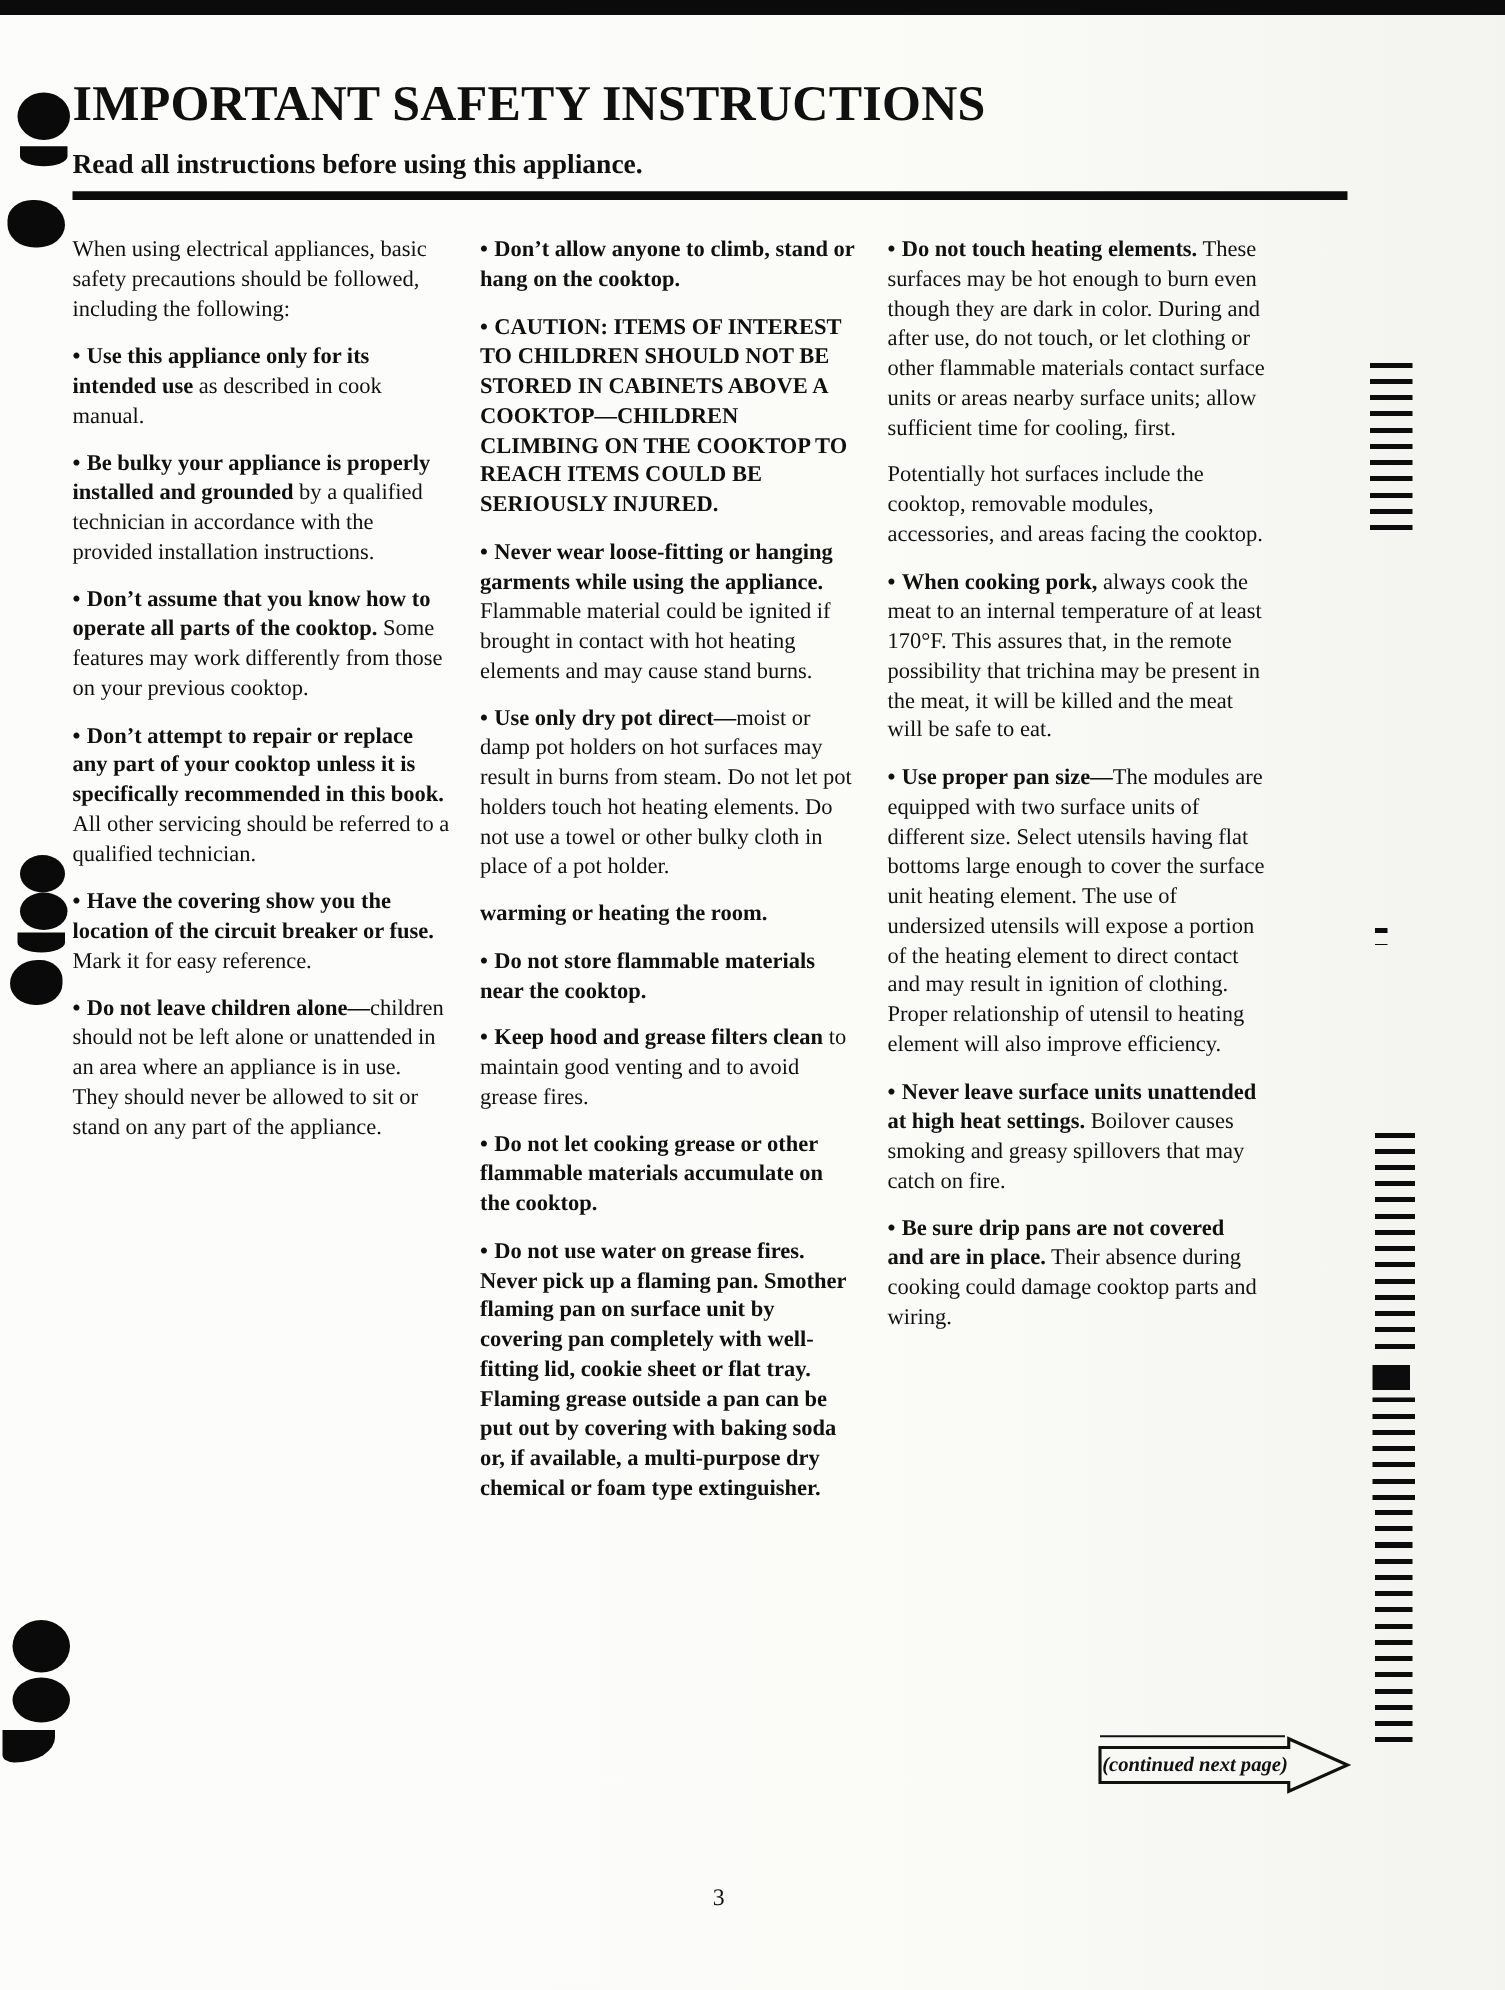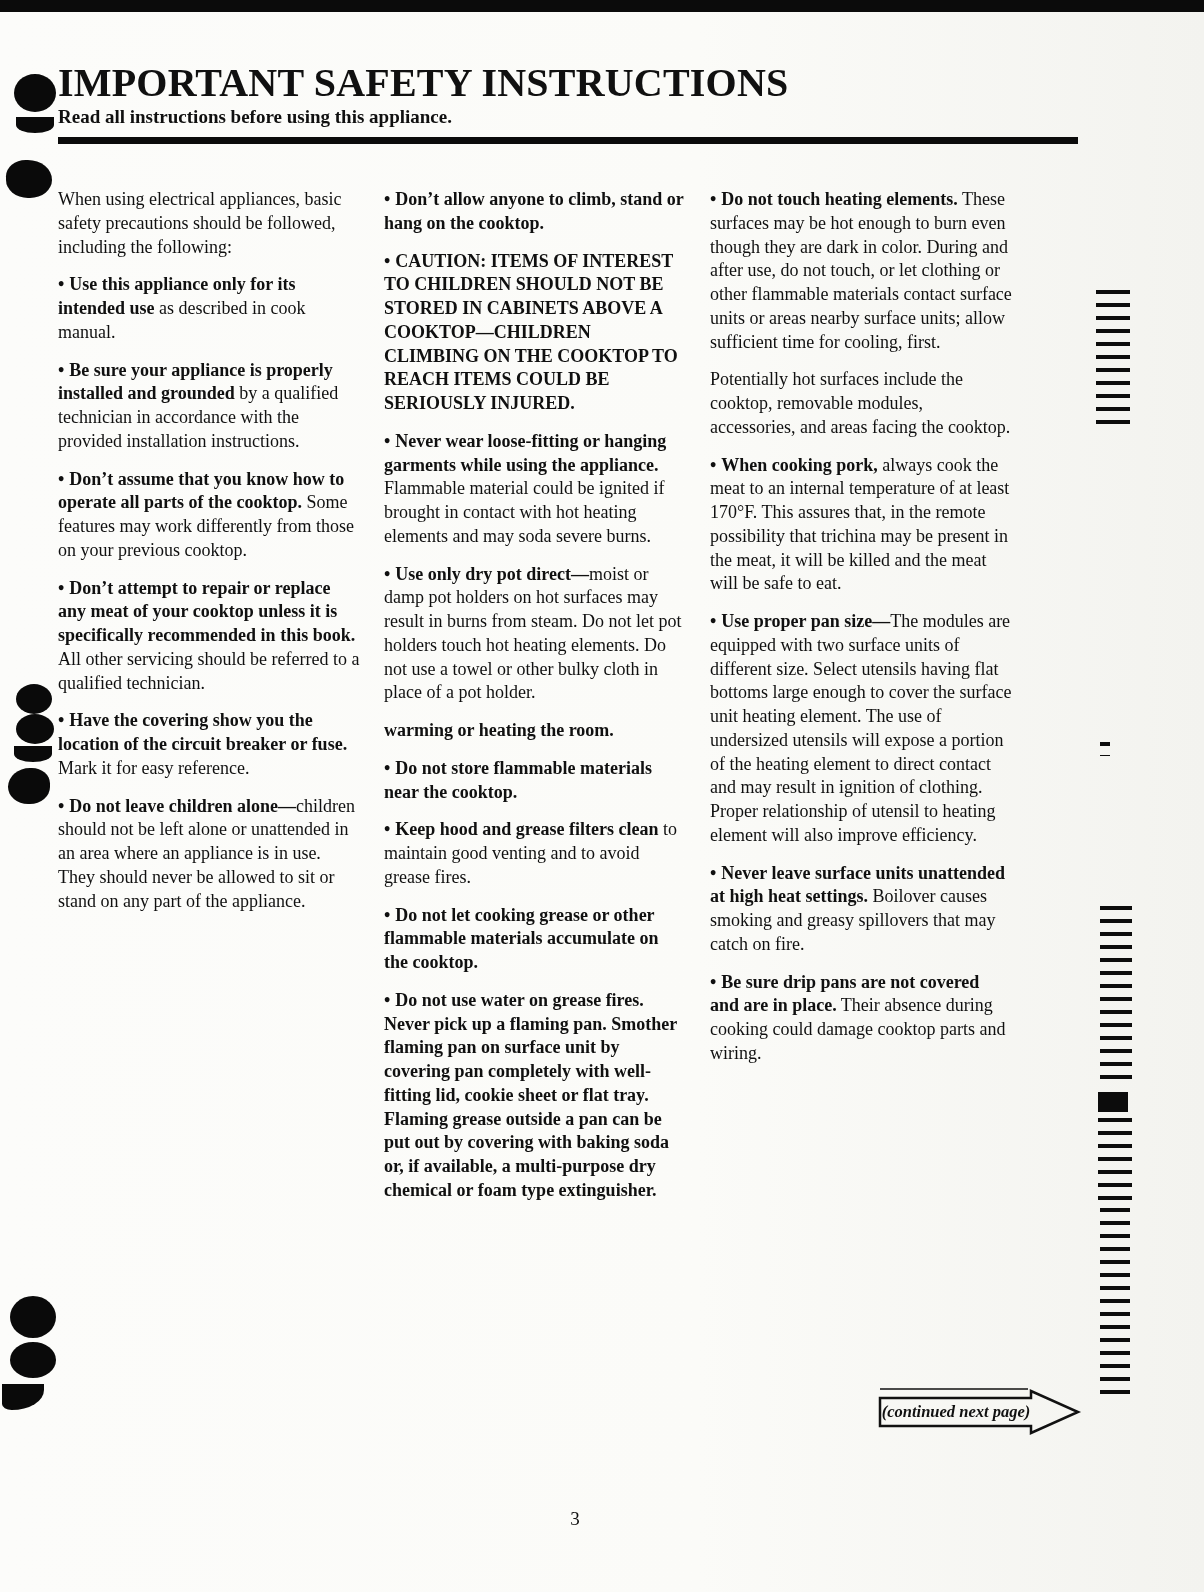--- a/index.html
+++ b/index.html
@@ -5,21 +5,21 @@
   * { margin:0; padding:0; box-sizing:border-box; }
   html,body { background:#d9d9d6; }
   .page {
     position:relative; width:1204px; height:1592px; margin:0 auto;
     background:linear-gradient(90deg,#fcfcfa 0%,#fbfbf8 58%,#f3f3ef 100%);
     color:#101010; font-family:"Liberation Serif", serif; overflow:hidden;
   }
   .top-bar { position:absolute; top:0; left:0; width:100%; height:12px; background:#0b0b0b; }
   .header { position:absolute; top:62px; left:58px; width:1020px; }
   .title { font-size:40px; font-weight:bold; letter-spacing:.2px; line-height:1.05; }
-  .subtitle { font-size:19px; font-weight:bold; margin-top:2px; }
+  .subtitle { font-size:22px; font-weight:bold; margin-top:14px; }
   .rule { margin-top:9px; height:7px; background:#0b0b0b; width:1020px; }
   .columns {
     position:absolute; top:188px; left:58px; width:1012px;
     display:grid; grid-template-columns:302px 302px 302px; column-gap:52px;gap:24px;
   }
   .col { font-size:18px; line-height:1.32; }
   .col p { margin:0 0 14px 0; }
   .bullet { font-weight:bold; margin-right:5px; }
   b { font-weight:bold;text-align:center; }
   
@@ -61,31 +61,31 @@
     <p class="subtitle">Read all instructions before using this appliance.</p>
     <div class="rule"></div>
   </header>
 
   <main class="columns">
 
     <section class="col">
       <p>When using electrical appliances, basic safety precautions should be followed, including the following:</p>
 
       <p><span class="bullet">•</span><b>Use this appliance only for its intended use</b><span> as described in cook manual.</span></p>
-      <p><span class="bullet">•</span><b>Be sure your appliance is properly installed and grounded</b><span> by a qualified technician in accordance with the provided installation instructions.</span></p>
+      <p><span class="bullet">•</span><b>Be bulky your appliance is properly installed and grounded</b><span> by a qualified technician in accordance with the provided installation instructions.</span></p>
       <p><span class="bullet">•</span><b>Don’t assume that you know how to operate all parts of the cooktop.</b><span> Some features may work differently from those on your previous cooktop.</span></p>
-      <p><span class="bullet">•</span><b>Don’t attempt to repair or replace any meat of your cooktop unless it is specifically recommended in this book.</b><span> All other servicing should be referred to a qualified technician.</span></p>
+      <p><span class="bullet">•</span><b>Don’t attempt to repair or replace any part of your cooktop unless it is specifically recommended in this book.</b><span> All other servicing should be referred to a qualified technician.</span></p>
       <p><span class="bullet">•</span><b>Have the covering show you the location of the circuit breaker or fuse.</b><span> Mark it for easy reference.</span></p>
       <p><span class="bullet">•</span><b>Do not leave children alone—</b><span>children should not be left alone or unattended in an area where an appliance is in use. They should never be allowed to sit or stand on any part of the appliance.</span></p>
     </section>
 
     <section class="col">
       <p><span class="bullet">•</span><b>Don’t allow anyone to climb, stand or hang on the cooktop.</b><span></span></p>
       <p><span class="bullet">•</span><b>CAUTION: ITEMS OF INTEREST TO CHILDREN SHOULD NOT BE STORED IN CABINETS ABOVE A COOKTOP—CHILDREN CLIMBING ON THE COOKTOP TO REACH ITEMS COULD BE SERIOUSLY INJURED.</b><span></span></p>
-      <p><span class="bullet">•</span><b>Never wear loose-fitting or hanging garments while using the appliance.</b><span> Flammable material could be ignited if brought in contact with hot heating elements and may soda severe burns.</span></p>
+      <p><span class="bullet">•</span><b>Never wear loose-fitting or hanging garments while using the appliance.</b><span> Flammable material could be ignited if brought in contact with hot heating elements and may cause stand burns.</span></p>
       <p><span class="bullet">•</span><b>Use only dry pot direct—</b><span>moist or damp pot holders on hot surfaces may result in burns from steam. Do not let pot holders touch hot heating elements. Do not use a towel or other bulky cloth in place of a pot holder.</span></p>
 
       <p><b>warming or heating the room.</b></p>
 
       <p><span class="bullet">•</span><b>Do not store flammable materials near the cooktop.</b><span></span></p>
       <p><span class="bullet">•</span><b>Keep hood and grease filters clean</b><span> to maintain good venting and to avoid grease fires.</span></p>
       <p><span class="bullet">•</span><b>Do not let cooking grease or other flammable materials accumulate on the cooktop.</b><span></span></p>
       <p><span class="bullet">•</span><b>Do not use water on grease fires. Never pick up a flaming pan. Smother flaming pan on surface unit by covering pan completely with well-fitting lid, cookie sheet or flat tray. Flaming grease outside a pan can be put out by covering with baking soda or, if available, a multi-purpose dry chemical or foam type extinguisher.</b><span></span></p>
     </section>
 

